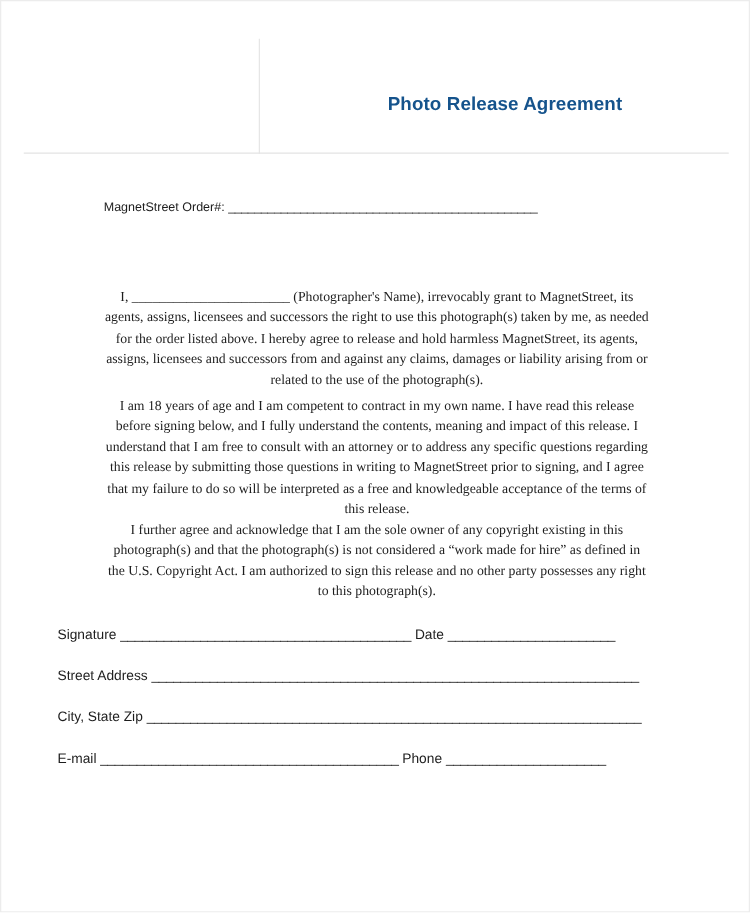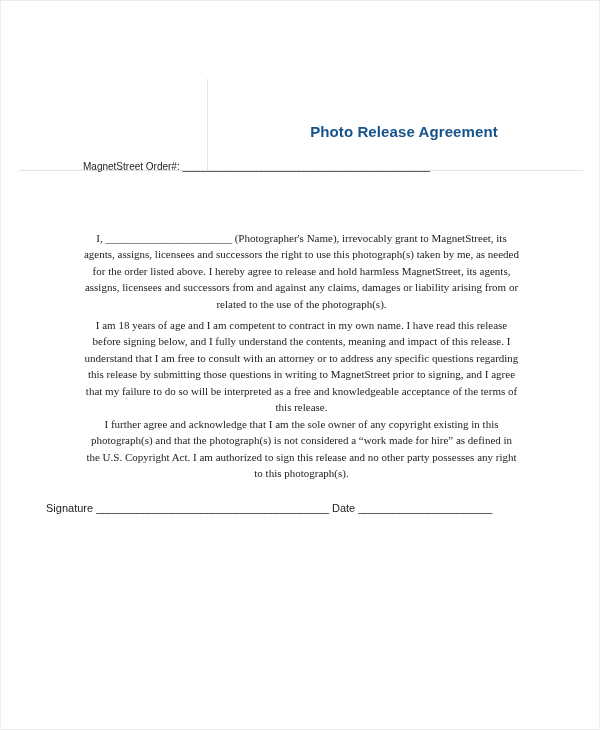--- a/index.html
+++ b/index.html
@@ -22,21 +22,20 @@
     overflow: hidden;
   }
 
   
   .header {
     position: absolute;
     left: 0;
     top: 0;
     width: 600px;
     height: 122px;
-    margin-top: 48px;
   }
   .header-rule {
     position: absolute;
     left: 18px;
     top: 121px;
     width: 564px;
     height: 1px;
     background: #e3e3e3;
   }
   .header-vrule {
@@ -134,18 +133,32 @@
 
     <div class="sig-row">
       <span class="sig-label">Signature</span>
       <span class="sig-rule">________________________________________</span>
       <span class="sig-label">Date</span>
       <span class="sig-rule">_______________________</span>
     </div>
 
 
 
+    <div class="sig-row">
+      <span class="sig-label">Street Address</span>
+      <span class="sig-rule">___________________________________________________________________</span>
+    </div>
 
+    <div class="sig-row">
+      <span class="sig-label">City, State Zip</span>
+      <span class="sig-rule">____________________________________________________________________</span>
+    </div>
 
+    <div class="sig-row">
+      <span class="sig-label">E-mail</span>
+      <span class="sig-rule">_________________________________________</span>
+      <span class="sig-label">Phone</span>
+      <span class="sig-rule">______________________</span>
+    </div>
 
   </div>
 
 </div>
 
 </body></html>

